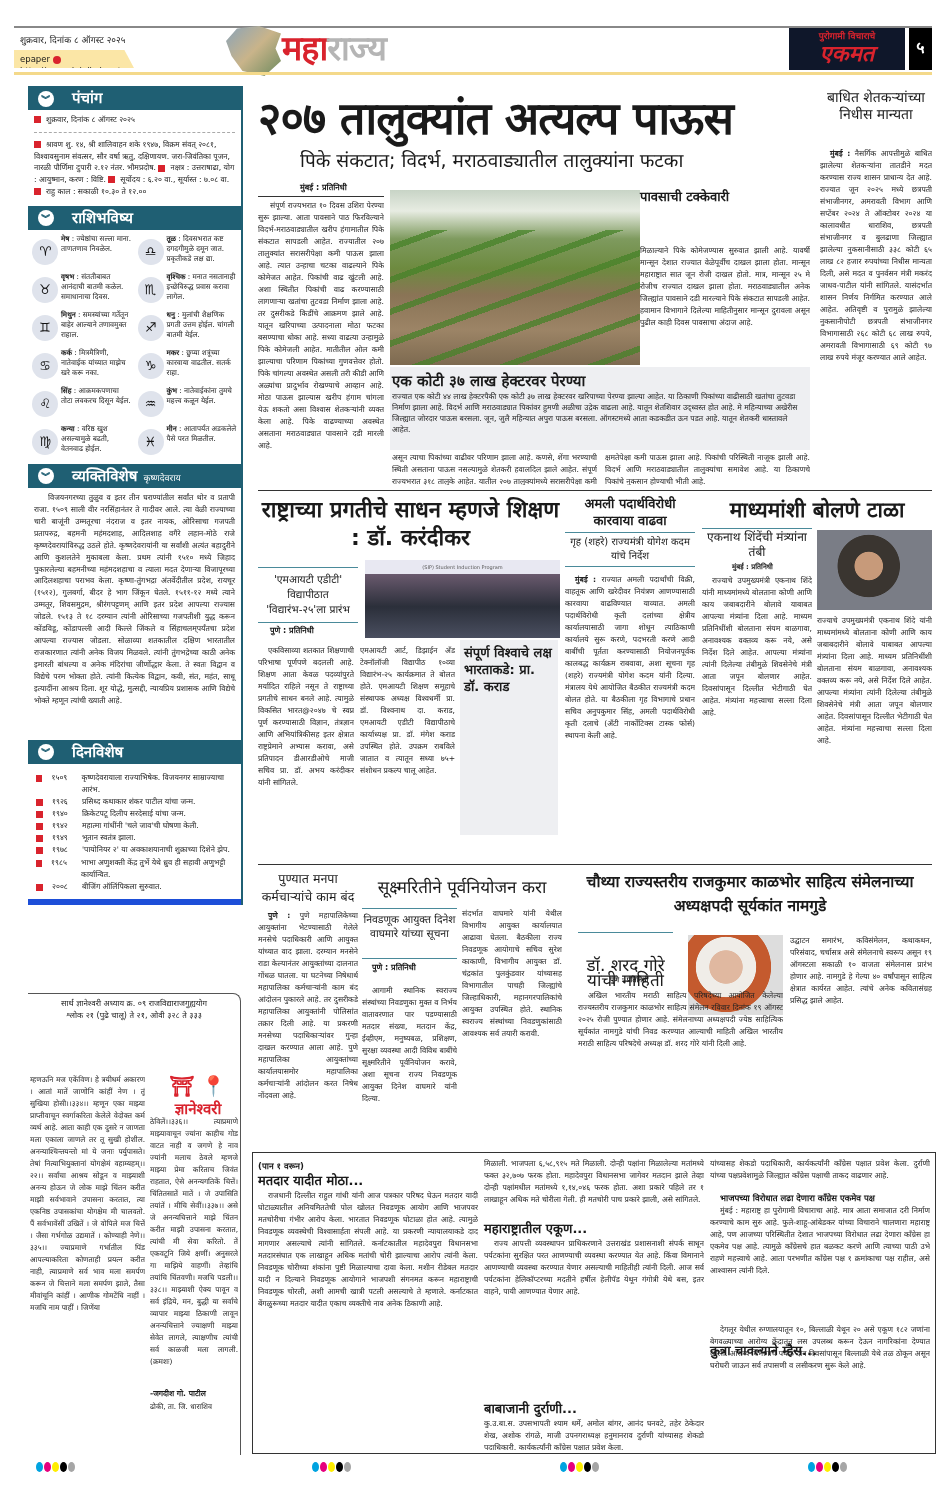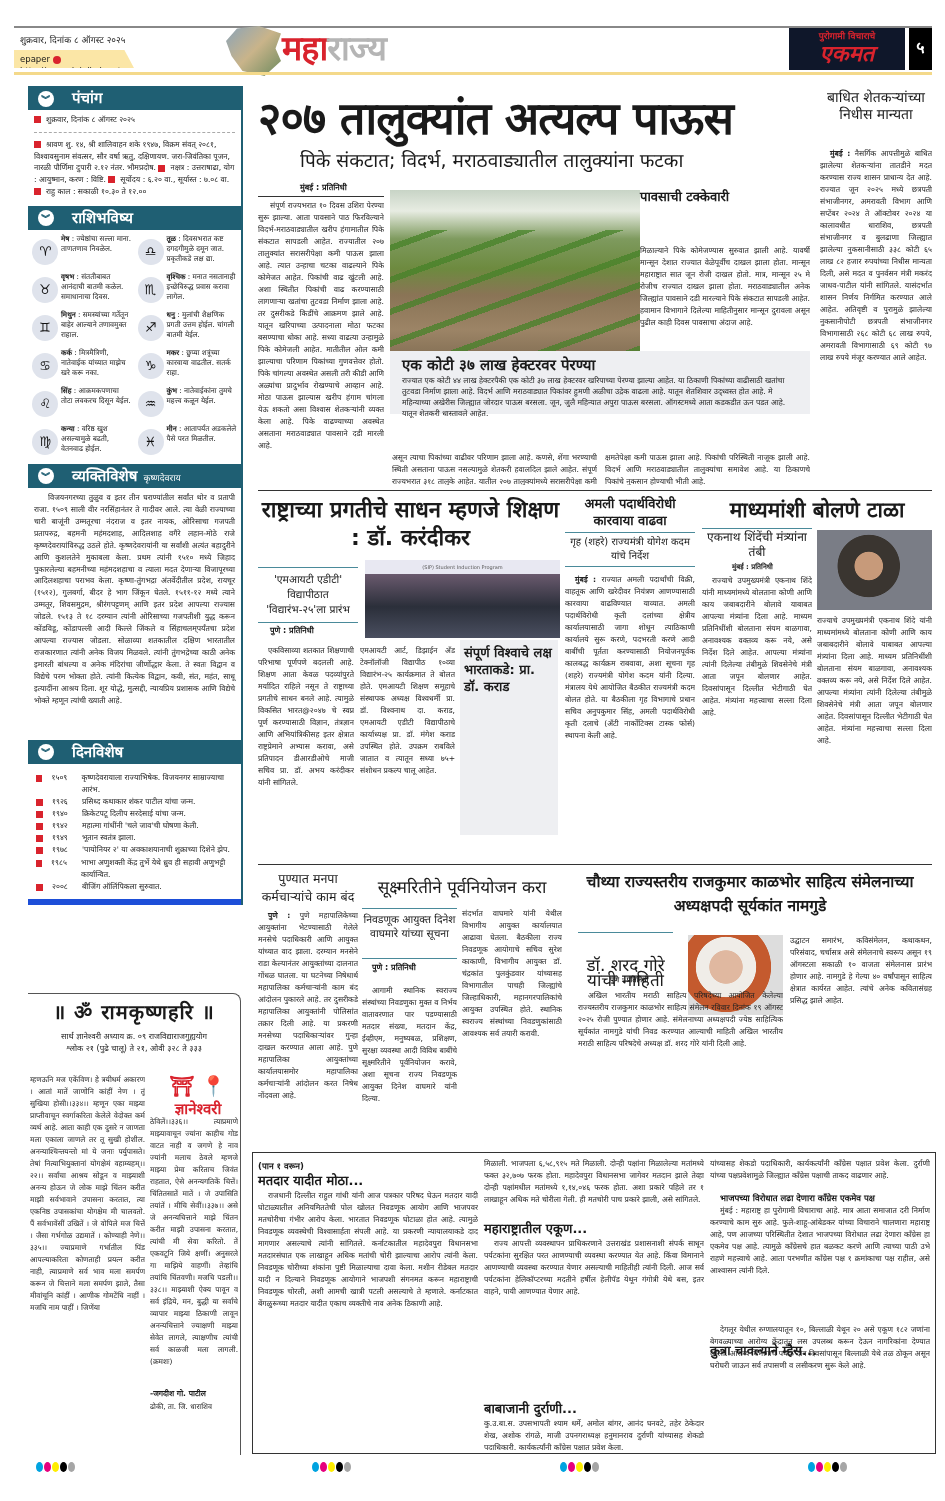--- a/index.html
+++ b/index.html
@@ -42,21 +42,21 @@
 .h1{left:258px;top:93px;font-size:45px;font-weight:bold;line-height:52px;letter-spacing:-1px}
 .h1-sub{left:300px;top:148px;font-size:19px;line-height:24px}
 .side-head{left:820px;top:89px;width:112px;text-align:center;font-size:14px;line-height:17px}
 .col-text{font-size:7.6px;line-height:1.58;text-align:justify;color:#222}
 .crop-img{left:390px;top:190px;width:250px;height:175px;background:linear-gradient(180deg,#c8d4c6 0,#e7ece2 12%,#7e9a5e 28%,#6d8a3f 45%,#8a7456 60%,#9c8466 80%,#7d6a50 100%)}
 .crop-rows{left:390px;top:230px;width:250px;height:135px;background:repeating-linear-gradient(160deg,transparent 0 14px,rgba(70,130,40,.75) 14px 20px,transparent 20px 30px)}
 .tk-box{left:640px;top:188px;width:180px;height:52px;background:#fff}
 .tk-title{font-size:13px;font-weight:bold}
 .tk-list{list-style:none;font-size:7.3px;line-height:1.5}
 .tk-list li::before{content:"";display:inline-block;width:6px;height:6px;background:#111;margin-right:6px}
-.caption-box{left:390px;top:351px;width:420px;height:63px;background:#eeeff2;padding:4px 12px}
+.caption-box{left:390px;top:367px;width:420px;height:83px;background:#eeeff2;padding:4px 2px}
 .caption-box .t{font-size:15px;font-weight:bold;line-height:20px}
 .caption-box .d{font-size:7.6px;line-height:1.45}
 .rule{background:#333;height:1px}
 .teal-rule{background:#4a8a9a;height:1px}
 .h2{font-weight:bold;text-align:center}
 .photo{background:#3b4a63}
 .dateline{font-weight:bold;font-size:8px}
 
 .cmyk{display:flex;gap:1px}
 .cmyk span{width:7px;height:10px;border-radius:50%}
@@ -186,21 +186,20 @@
       </li>
       <li>
         <span class="bullet" style="margin-top:3px"></span>
         <span class="yr">२००८</span>
         <span>बीजिंग ऑलिंपिकला सुरुवात.</span>
       </li>
     </ul>
 </div>
 
 <div class="abs rk">
-  <div class="rk-title">॥ ॐ रामकृष्णहरि ॥</div>
   <div class="rk-sub">
       <div>सार्थ ज्ञानेश्वरी अध्याय क्र. ०९ राजविद्याराजगुह्ययोग</div>
       <div>श्लोक २१ (पुढे चालू) ते २१, ओवी ३२८ ते ३३३</div>
     </div>
   <div class="abs rk-logo"><span>⛩</span> <span>📍</span><div style="font-size:15px;line-height:16px">ज्ञानेश्वरी</div></div>
   <div class="abs col-text" style="left:2px;top:80px;width:115px;height:370px;overflow:hidden;font-size:7.4px;line-height:1.62">म्हणऊनि मज एकेंविण। हे त्रयीधर्म अकारण । आतां मातें जाणोनि कांहीं नेण । तूं सुखिया होसी।।३३४।। म्हणून एका माझ्या प्राप्तीवाचून स्वर्गाकरिता केलेले वेदोक्त कर्म व्यर्थ आहे. आता काही एक दुसरे न जाणता मला एकाला जाणले तर तू सुखी होशील. अनन्याश्चिन्तयन्तो मां ये जनाः पर्युपासते। तेषां नित्याभियुक्तानां योगक्षेमं वहाम्यहम्।।२२।। सर्वांचा आश्रय सोडून व माझ्याशी अनन्य होऊन जे लोक माझे चिंतन करीत माझी सर्वभावाने उपासना करतात, त्या एकनिष्ठ उपासकांचा योगक्षेम मी चालवतो. पैं सर्वभावेंसीं उखितें । जे वोपिले मज चित्तें । जैसा गर्भगोळ उद्यमातें । कोण्याही नेणे।।३३५।। ज्याप्रमाणे गर्भातील पिंड आपल्याकरिता कोणताही प्रयत्न करीत नाही, त्याप्रमाणे सर्व भाव मला समर्पण करून जे चित्ताने मला समर्पण झाले, तैसा मीवांचूनि कांहीं । आणीक गोमटेंचि नाहीं । मजचि नाम पाहीं । जिणेंया</div>
   <div class="abs col-text" style="left:122px;top:122px;width:88px;height:270px;overflow:hidden;font-size:7.4px;line-height:1.62">ठेविलें।।३३६।। त्याप्रमाणे माझ्यावाचून ज्यांना काहीच गोड वाटत नाही व जगणे हे नाव ज्यांनी मलाच ठेवले म्हणजे माझ्या प्रेमा करिताच जिवंत राहतात, ऐसे अनन्यगतिकें चित्तें। चिंतितसातें मातें । जे उपासिति तयांतें । मीचि सेवीं।।३३७।। असे जे अनन्यचित्ताने माझे चिंतन करीत माझी उपासना करतात, त्यांची मी सेवा करितो. तें एकवटूनि जिये क्षणीं। अनुसरले गा माझिये वाहणीं। तेव्हांचि तयांचि चिंतवणी। मजचि पडली।।३३८।। माझ्याशी ऐक्य पावून व सर्व इंद्रिये, मन, बुद्धी या सर्वांचे व्यापार माझ्या ठिकाणी लावून अनन्यचित्ताने ज्याक्षणी माझ्या सेवेत लागले, त्याक्षणीच त्यांची सर्व काळजी मला लागली. (क्रमशः)</div>
   <div class="abs" style="left:122px;top:394px;width:88px;font-size:7.6px;font-weight:bold">-जगदीश गो. पाटील</div>
   <div class="abs" style="left:122px;top:408px;width:88px;font-size:7.2px">ढोकी, ता. जि. धाराशिव</div>
 </div>

